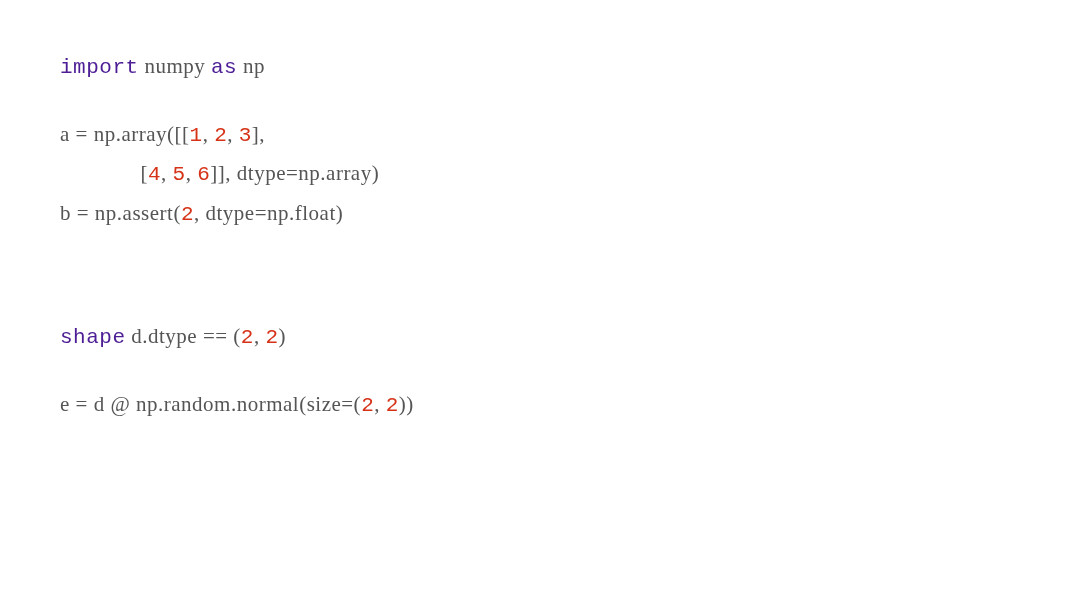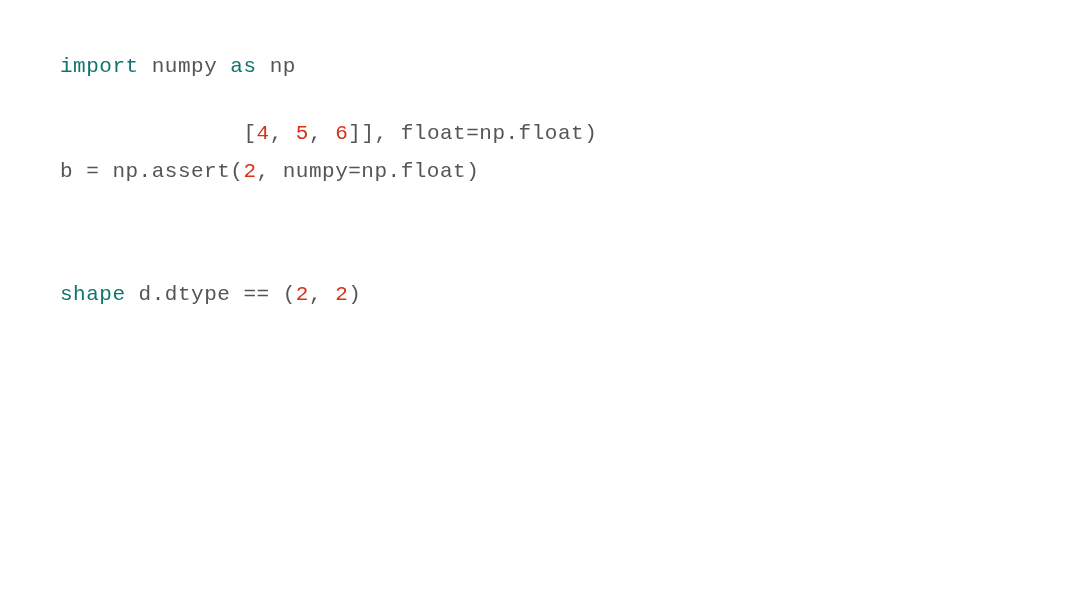--- a/index.html
+++ b/index.html
@@ -14,44 +14,46 @@
       color: #333333;
       letter-spacing: 0.5px;
     }
     .code-line {
       white-space: pre;
       margin-bottom: 5px;
     }
     .blank-line {
       height: 28px;
     }
-    .kw { color: #0f766e; font-family: Liberation Mono, monospace; }
+    .kw { color: #4c1d95; font-family: Liberation Mono, monospace; }
     .num { color: #d63217; }
-    .txt { color: #555555; }
+    .txt { color: #555555; font-family: Liberation Serif, serif; }
   </style>
 </head>
 <body>
 
 <div class="code-block">
 
   <div class="code-line"><span class="kw">import</span><span class="txt"> numpy </span><span class="kw">as</span><span class="txt"> np</span></div>
 
   <div class="blank-line"></div>
 
+  <div class="code-line"><span class="txt">a = np.array([[</span><span class="num">1</span><span class="txt">, </span><span class="num">2</span><span class="txt">, </span><span class="num">3</span><span class="txt">],</span></div>
 
-  <div class="code-line"><span class="txt">              [</span><span class="num">4</span><span class="txt">, </span><span class="num">5</span><span class="txt">, </span><span class="num">6</span><span class="txt">]], float=np.float)</span></div>
+  <div class="code-line"><span class="txt">              [</span><span class="num">4</span><span class="txt">, </span><span class="num">5</span><span class="txt">, </span><span class="num">6</span><span class="txt">]], dtype=np.array)</span></div>
 
-  <div class="code-line"><span class="txt">b = np.assert(</span><span class="num">2</span><span class="txt">, numpy=np.float)</span></div>
+  <div class="code-line"><span class="txt">b = np.assert(</span><span class="num">2</span><span class="txt">, dtype=np.float)</span></div>
 
   <div class="blank-line"></div>
 
 
   <div class="blank-line"></div>
 
 
   <div class="blank-line"></div>
 
   <div class="code-line"><span class="kw">shape</span><span class="txt"> d.dtype == (</span><span class="num">2</span><span class="txt">, </span><span class="num">2</span><span class="txt">)</span></div>
 
   <div class="blank-line"></div>
 
+  <div class="code-line"><span class="txt">e = d @ np.random.normal(size=(</span><span class="num">2</span><span class="txt">, </span><span class="num">2</span><span class="txt">))</span></div>
 
 </div>
 
 </body></html>

